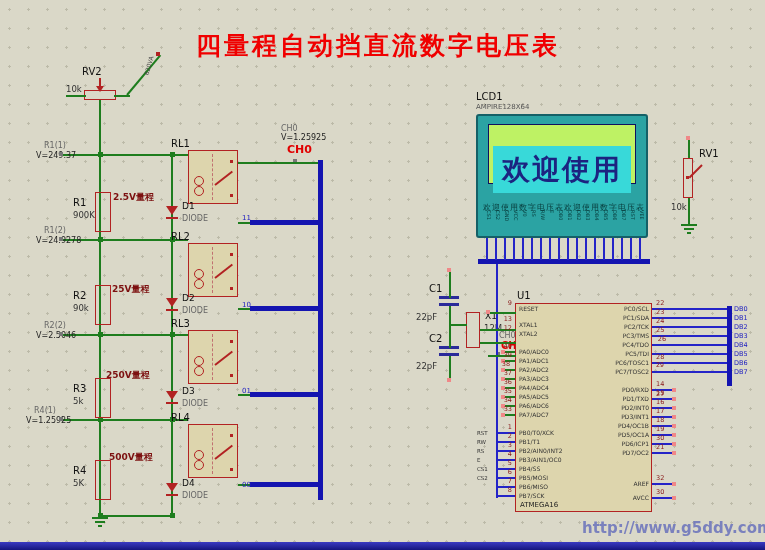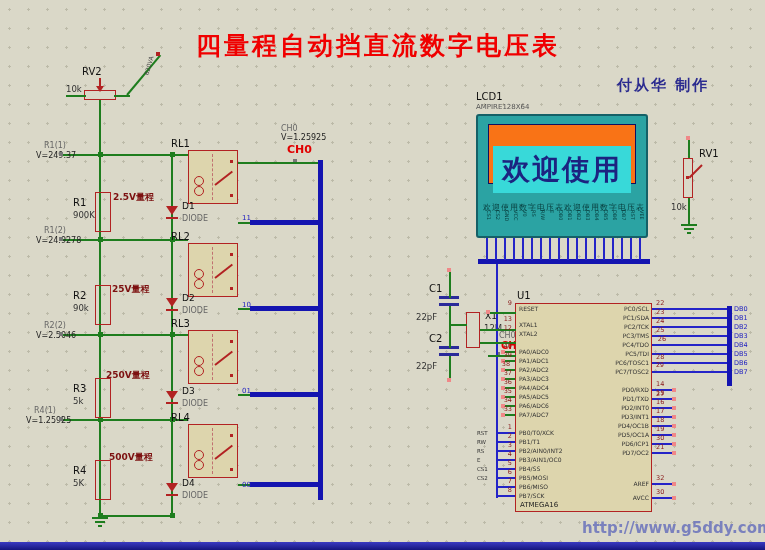--- a/index.html
+++ b/index.html
@@ -36,33 +36,32 @@
 .tri{position:absolute;width:0;height:0;border-left:6px solid transparent;border-right:6px solid transparent;border-top:9px solid #b22222}
 .tri-s{position:absolute;width:0;height:0;border-left:4px solid transparent;border-right:4px solid transparent;border-top:6px solid #b22222}
 .bar{position:absolute;background:#b22222}
 .circ{position:absolute;width:10px;height:10px;border:1.5px solid #b22222;border-radius:50%}
 .rline{position:absolute;height:2px;background:#b22222;transform-origin:0 50%}
 .dash{position:absolute;border-left:1px dashed #c07070}
 .cplate{position:absolute;width:20px;height:3px;background:#2a2a9a}
 .lcdpin{position:absolute;font-size:5px;color:#083c3c;writing-mode:vertical-rl;overflow:hidden}
 .chipname{position:absolute;font-size:7px;color:#222}
 .lcd{position:absolute;background:#2ba3a3;border:2px solid #156067;border-radius:3px}
-.lcd-screen{position:absolute;left:10px;top:8px;width:148px;height:60px;background:#f97316;border:1px solid #101060}
+.lcd-screen{position:absolute;left:10px;top:8px;width:148px;height:60px;background:#bef264;border:1px solid #101060}
 .lcd-glass{position:absolute;left:4px;top:21px;width:138px;height:47px;background:#38d9d9;display:flex;align-items:center;justify-content:center}
 .lcd-glass span{font-size:28px;font-weight:bold;color:#1c2380;letter-spacing:2px;white-space:nowrap}
 .lcd-status{position:absolute;left:5px;top:86px;width:161px;height:12px;font-size:8px;color:#073b3b;white-space:nowrap;overflow:hidden;letter-spacing:1px}
 .rot-label{position:absolute;font-size:6px;color:#444;transform:rotate(-75deg);white-space:nowrap}
 </style>
 </head>
 <body>
 
 <div id="app">
 
   <div id="title">四量程自动挡直流数字电压表</div>
-  <div id="author">付从华 制作</div>
   <div id="watermark">http://www.g5ddy.com</div>
   <div id="bottombar"></div>
 
   <div class="ref" style="left:82px;top:66px">RV2</div>
   <div class="val" style="left:66px;top:84px">10k</div>
   <div class="rbox" style="left:84px;top:90px;width:32px;height:10px"></div>
   <div class="bar" style="left:99px;top:78px;width:2px;height:9px"></div>
   <div class="tri-s" style="left:96px;top:86px"></div>
 
   <div class="wire-g" style="left:127px;top:94px;width:52px;height:2px;transform:rotate(-50deg);transform-origin:0 50%"></div>

